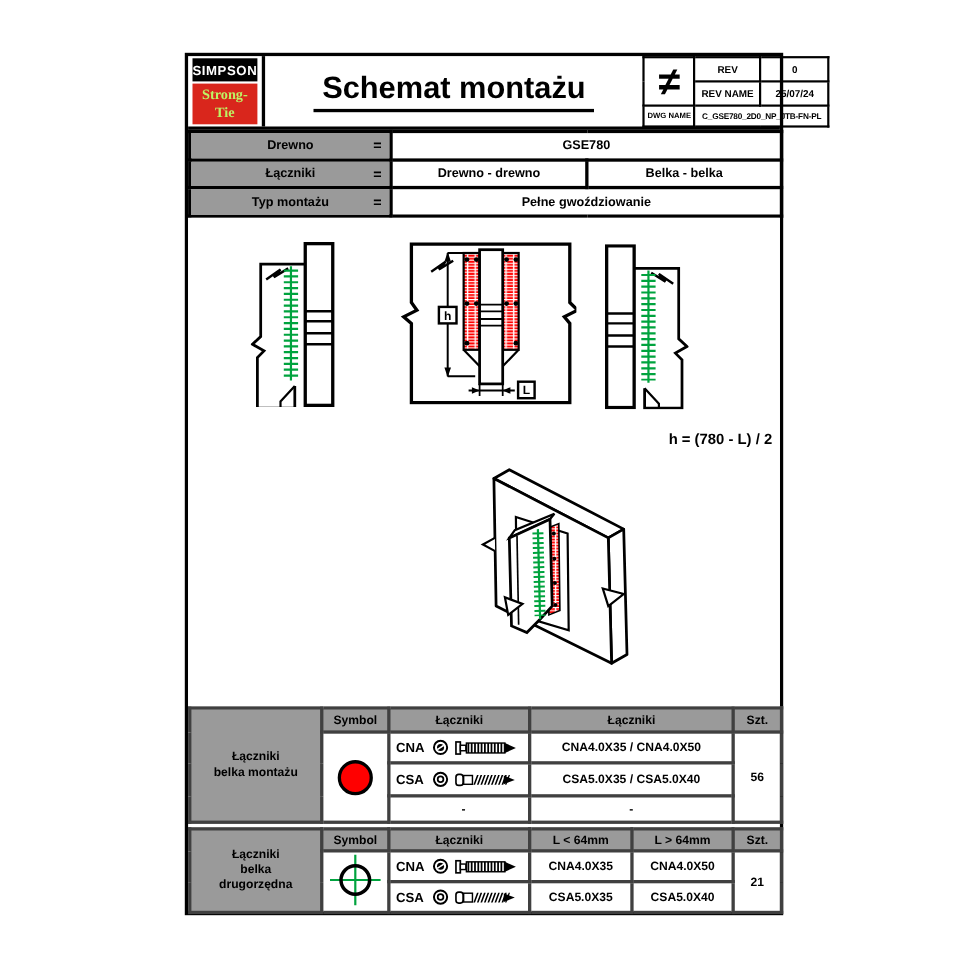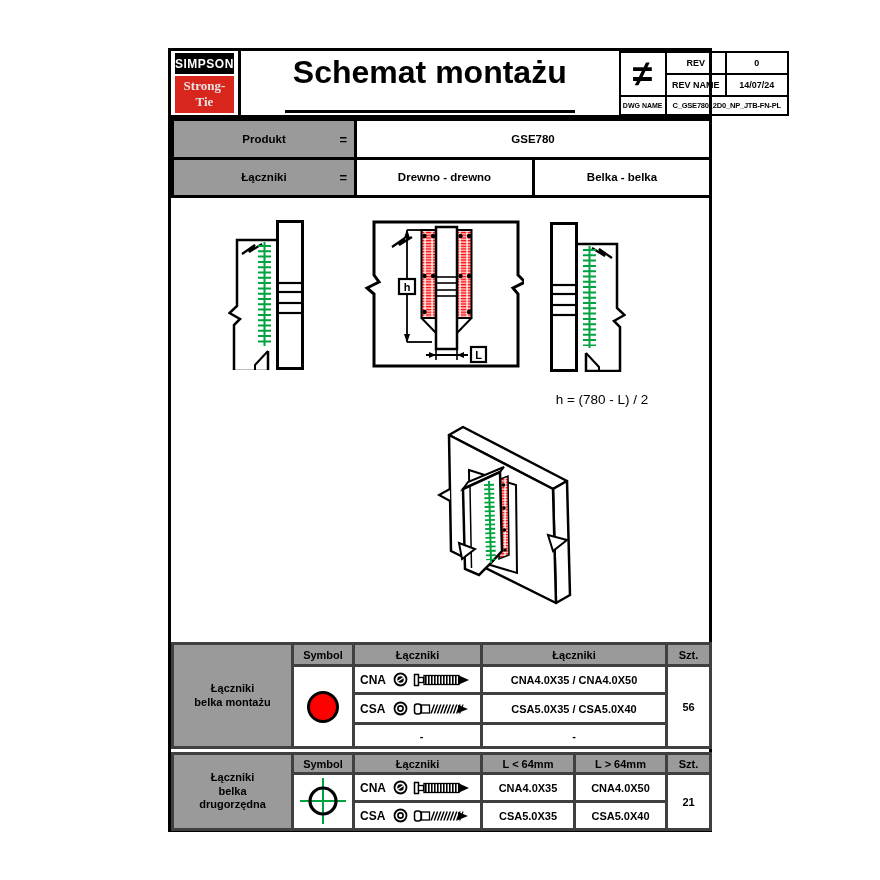--- a/index.html
+++ b/index.html
@@ -12,46 +12,46 @@
   html,body{margin:0;padding:0;width:880px;height:880px;background:#fff;
     font-family:"Liberation Sans",sans-serif;overflow:hidden;}
   .page{position:absolute;left:168px;top:48px;width:544px;height:784px;
     border:3px solid #000;background:#fff;}
   
   .hdr{display:flex;height:67px;border-bottom:3px solid #000;gap:44px;}
   .logo-cell{width:84px;border-right:3px solid #000;padding:5px 4px;display:flex;
     flex-direction:column;justify-content:center;gap:2px;}
   .logo-black{background:#000;color:#fff;font-weight:bold;font-size:12px;
     text-align:center;padding:4px 0 3px;letter-spacing:.5px;}
-  .logo-red{background:var(--logo-red);color:#e5e5e5;font-weight:bold;font-size:13px;
+  .logo-red{background:var(--logo-red);color:#bef264;font-weight:bold;font-size:13px;
     text-align:center;padding:2px 0 3px;font-family:"Liberation Serif",serif;}
   .title-cell{flex:1;display:flex;align-items:center;justify-content:center;}
-  .title-text{font-size:32px;font-weight:bold;border-bottom:3px solid #000;
-    padding:0 8px 19px;white-space:nowrap;}
+  .title-text{font-size:28px;font-weight:bold;border-bottom:3px solid #000;
+    padding:0 8px 3px;white-space:nowrap;}
   .proj-block{width:171px;}
   table.rev{width:100%;height:100%;border-collapse:collapse;table-layout:fixed;}
   table.rev td{border:2px solid #000;text-align:center;font-weight:bold;padding:0;
     overflow:hidden;white-space:nowrap;}
   .sym-cell{font-size:36px;line-height:1;}
   .rev-lbl{font-size:9px;}
   .rev-val{font-size:9px;}
   .dwg-lbl{font-size:7px;}
   .dwg-val{font-size:7.5px;letter-spacing:-0.2px;margin-top:24px;}
   
   table.prod{width:100%;height:80px;border-collapse:collapse;table-layout:fixed;}
   table.prod td{border:3px solid #000;font-weight:bold;font-size:11.5px;
     text-align:center;padding:0;}
   .plabel{background:var(--gray);position:relative;}
   .plabel .eq{position:absolute;right:7px;top:50%;transform:translateY(-50%);
     font-size:13px;}
   
   .draw{position:relative;height:444px;background:#fff;}
   .draw svg{position:absolute;}
-  .formula{position:absolute;left:331px;top:194px;width:200px;text-align:center;
-    font-weight:normal;font-size:13.5px;}
+  .formula{position:absolute;left:331px;top:194px;width:200px;text-align:right;
+    font-weight:bold;font-size:13.5px;}
   
   table.ft{width:100%;border-collapse:collapse;table-layout:fixed;}
   table.ft td{border:3px solid #404040;font-weight:bold;font-size:11px;
     text-align:center;padding:0;vertical-align:middle;}
   table.ft .gray{background:var(--gray);}
   .rowhead div{line-height:1.25;font-size:11px;}
   .fast{display:flex;align-items:center;gap:5px;padding:0 5px;}
   .fast .code{font-size:12px;min-width:28px;text-align:left;}
   .qty{font-size:12px;}
   .red-dot{width:32px;height:32px;border-radius:50%;background:var(--accent-red);
@@ -80,52 +80,59 @@
             <col style="width:62px">
           </colgroup>
         <tbody>
             <tr style="height:22px">
           <td class="sym-cell" rowspan="2">≠</td>
           <td class="rev-lbl">REV</td>
           <td class="rev-val">0</td>
         </tr>
         <tr style="height:22px">
           <td class="rev-lbl">REV NAME</td>
-          <td class="rev-val">14/07/24</td>
+          <td class="rev-val">25/07/24</td>
         </tr>
         <tr style="height:19px">
           <td class="dwg-lbl">DWG NAME</td>
           <td class="dwg-val" colspan="2">C_GSE780_2D0_NP_JTB-FN-PL</td>
         </tr>
       </tbody>
         </table>
     </div>
   </div>
 
   <table class="prod">
     <colgroup>
         <col style="width:183px">
         <col style="width:178px">
         <col style="width:177px">
       </colgroup>
     <tbody>
         <tr>
       <td class="plabel">
-        <span>Produkt</span>
+        <span>Drewno</span>
         <span class="eq">=</span>
       </td>
       <td colspan="2">GSE780</td>
     </tr>
     <tr>
       <td class="plabel">
         <span>Łączniki</span>
         <span class="eq">=</span>
       </td>
       <td>Drewno - drewno</td>
       <td>Belka - belka</td>
+    </tr>
+    <tr>
+      <td class="plabel">
+        <span>Typ montażu</span>
+        <span class="eq">=</span>
+      </td>
+      <td colspan="2">Pełne gwoździowanie</td>
     </tr>
   </tbody>
     </table>
 
   <div class="draw">
 
     <svg style="left:57px;top:22px" width="80" height="150" viewBox="0 0 80 150">
       <rect x="49.5" y="1.5" width="25" height="147" fill="#fff" stroke="#000" stroke-width="3"></rect>
       <g stroke="#000" stroke-width="2.2">
         <line x1="49.5" y1="63" x2="74.5" y2="63"></line>

